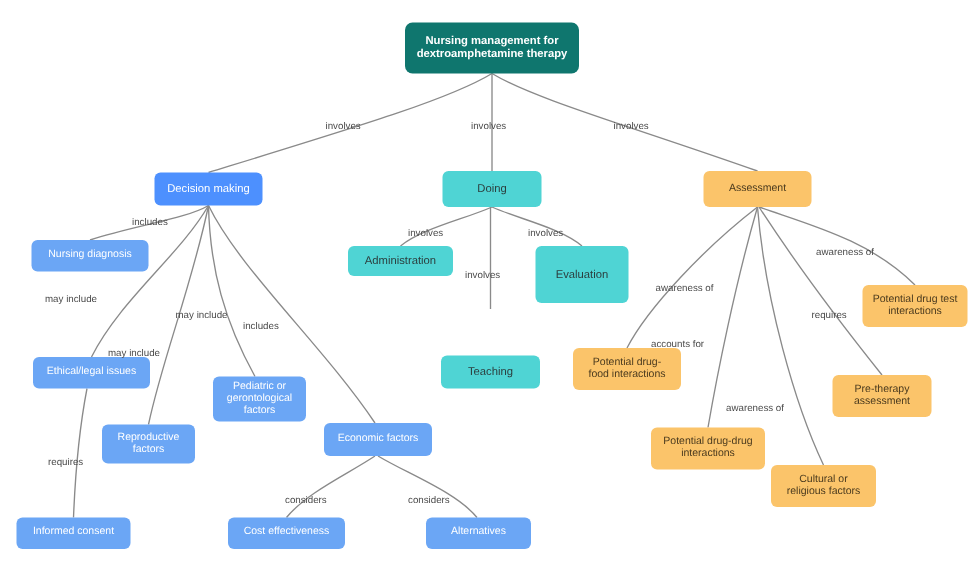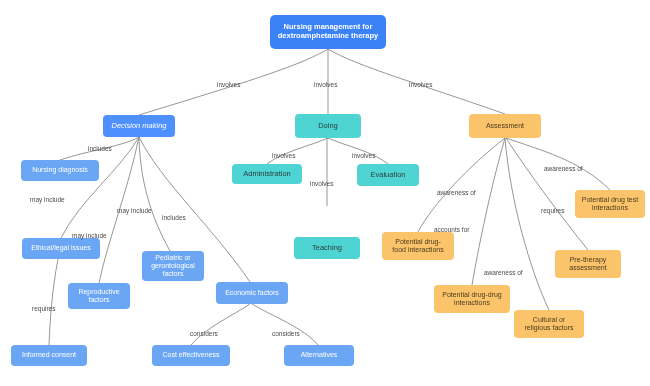--- a/index.html
+++ b/index.html
@@ -30,21 +30,21 @@
     justify-content: center;
     text-align: center;
     border-radius: 4px;
     color: #3a3a3a;
     line-height: 1.15;
     padding: 2px 4px;
     z-index: 2;
     white-space: pre-line;
   }
   .node-root {
-    background: #3b82f6;
+    background: #0f766e;
     color: #ffffff;
     font-size: 7.5px;
     font-weight: bold;
     border-radius: 5px;
   }
   .node-blue {
     background: #4d90fe;
     color: #ffffff;
     font-size: 7.5px;
   }
@@ -94,36 +94,36 @@
       <path d="M 327 138 L 327 206" fill="none" stroke="#8a8a8a" stroke-width="0.9"></path>
       <path d="M 505 138 C 470 165 432 205 418 232" fill="none" stroke="#8a8a8a" stroke-width="0.9"></path>
       <path d="M 505 138 C 490 190 478 250 472 285" fill="none" stroke="#8a8a8a" stroke-width="0.9"></path>
       <path d="M 505 138 C 510 200 530 270 549 310" fill="none" stroke="#8a8a8a" stroke-width="0.9"></path>
       <path d="M 506 138 C 530 175 560 215 588 250" fill="none" stroke="#8a8a8a" stroke-width="0.9"></path>
       <path d="M 506 138 C 540 150 580 160 610 190" fill="none" stroke="#8a8a8a" stroke-width="0.9"></path>
     </svg>
   <div id="node-layer">
       <div class="node node-root" style="left: 270px; top: 15px; width: 116px; height: 34px;">Nursing management for
 dextroamphetamine therapy</div>
-      <div class="node node-blue" style="left: 103px; top: 115px; width: 72px; height: 22px; font-style: italic;">Decision making</div>
+      <div class="node node-blue" style="left: 103px; top: 115px; width: 72px; height: 22px;">Decision making</div>
       <div class="node node-teal" style="left: 295px; top: 114px; width: 66px; height: 24px;">Doing</div>
       <div class="node node-orange" style="left: 469px; top: 114px; width: 72px; height: 24px;">Assessment</div>
       <div class="node node-blue-light" style="left: 21px; top: 160px; width: 78px; height: 21px;">Nursing diagnosis</div>
       <div class="node node-blue-light" style="left: 22px; top: 238px; width: 78px; height: 21px;">Ethical/legal issues</div>
       <div class="node node-blue-light" style="left: 68px; top: 283px; width: 62px; height: 26px;">Reproductive
 factors</div>
       <div class="node node-blue-light" style="left: 142px; top: 251px; width: 62px; height: 30px;">Pediatric or
 gerontological
 factors</div>
       <div class="node node-blue-light" style="left: 216px; top: 282px; width: 72px; height: 22px;">Economic factors</div>
       <div class="node node-blue-light" style="left: 11px; top: 345px; width: 76px; height: 21px;">Informed consent</div>
       <div class="node node-blue-light" style="left: 152px; top: 345px; width: 78px; height: 21px;">Cost effectiveness</div>
       <div class="node node-blue-light" style="left: 284px; top: 345px; width: 70px; height: 21px;">Alternatives</div>
       <div class="node node-teal" style="left: 232px; top: 164px; width: 70px; height: 20px;">Administration</div>
-      <div class="node node-teal" style="left: 357px; top: 164px; width: 62px; height: 22px;">Evaluation</div>
+      <div class="node node-teal" style="left: 357px; top: 164px; width: 62px; height: 38px;">Evaluation</div>
       <div class="node node-teal" style="left: 294px; top: 206px; width: 66px; height: 22px; margin-top: 31px;">Teaching</div>
       <div class="node node-orange" style="left: 382px; top: 232px; width: 72px; height: 28px;">Potential drug-
 food interactions</div>
       <div class="node node-orange" style="left: 434px; top: 285px; width: 76px; height: 28px;">Potential drug-drug
 interactions</div>
       <div class="node node-orange" style="left: 514px; top: 310px; width: 70px; height: 28px;">Cultural or
 religious factors</div>
       <div class="node node-orange" style="left: 555px; top: 250px; width: 66px; height: 28px;">Pre-therapy
 assessment</div>
       <div class="node node-orange" style="left: 575px; top: 190px; width: 70px; height: 28px;">Potential drug test

